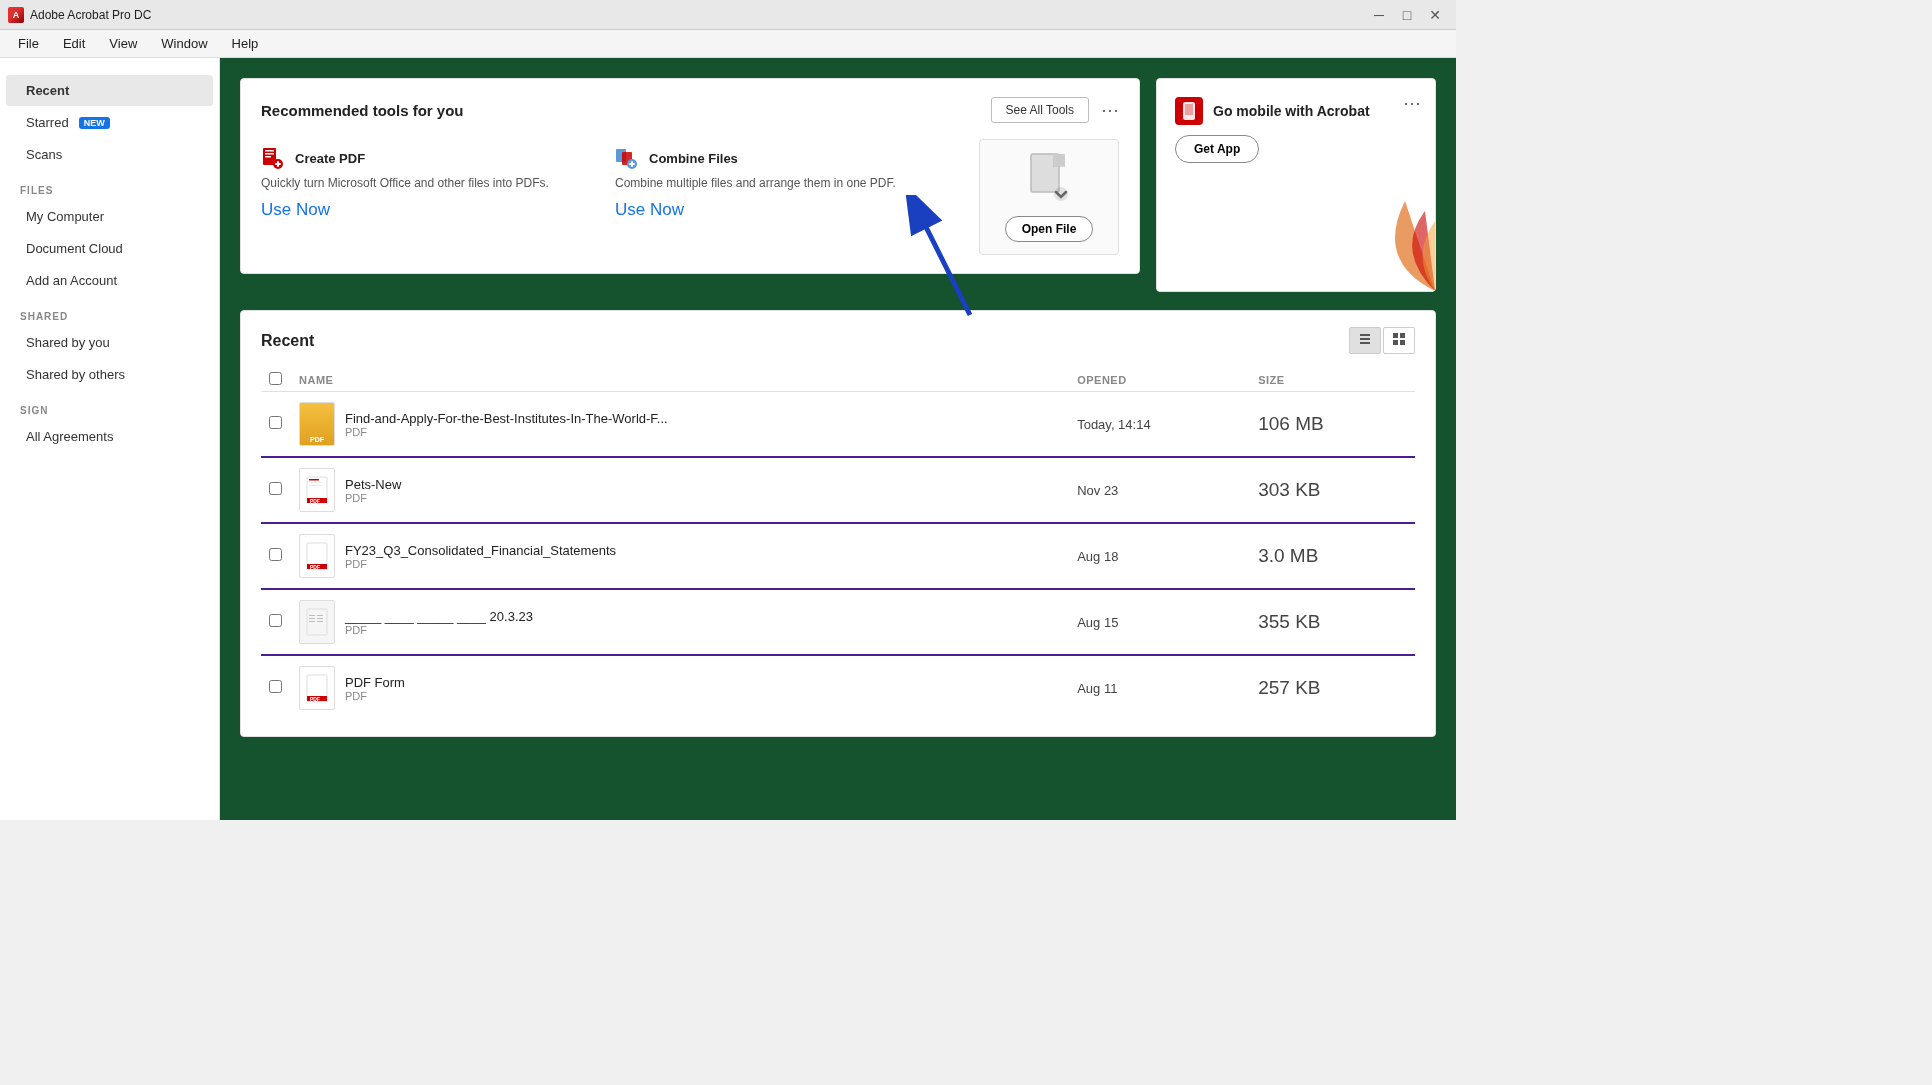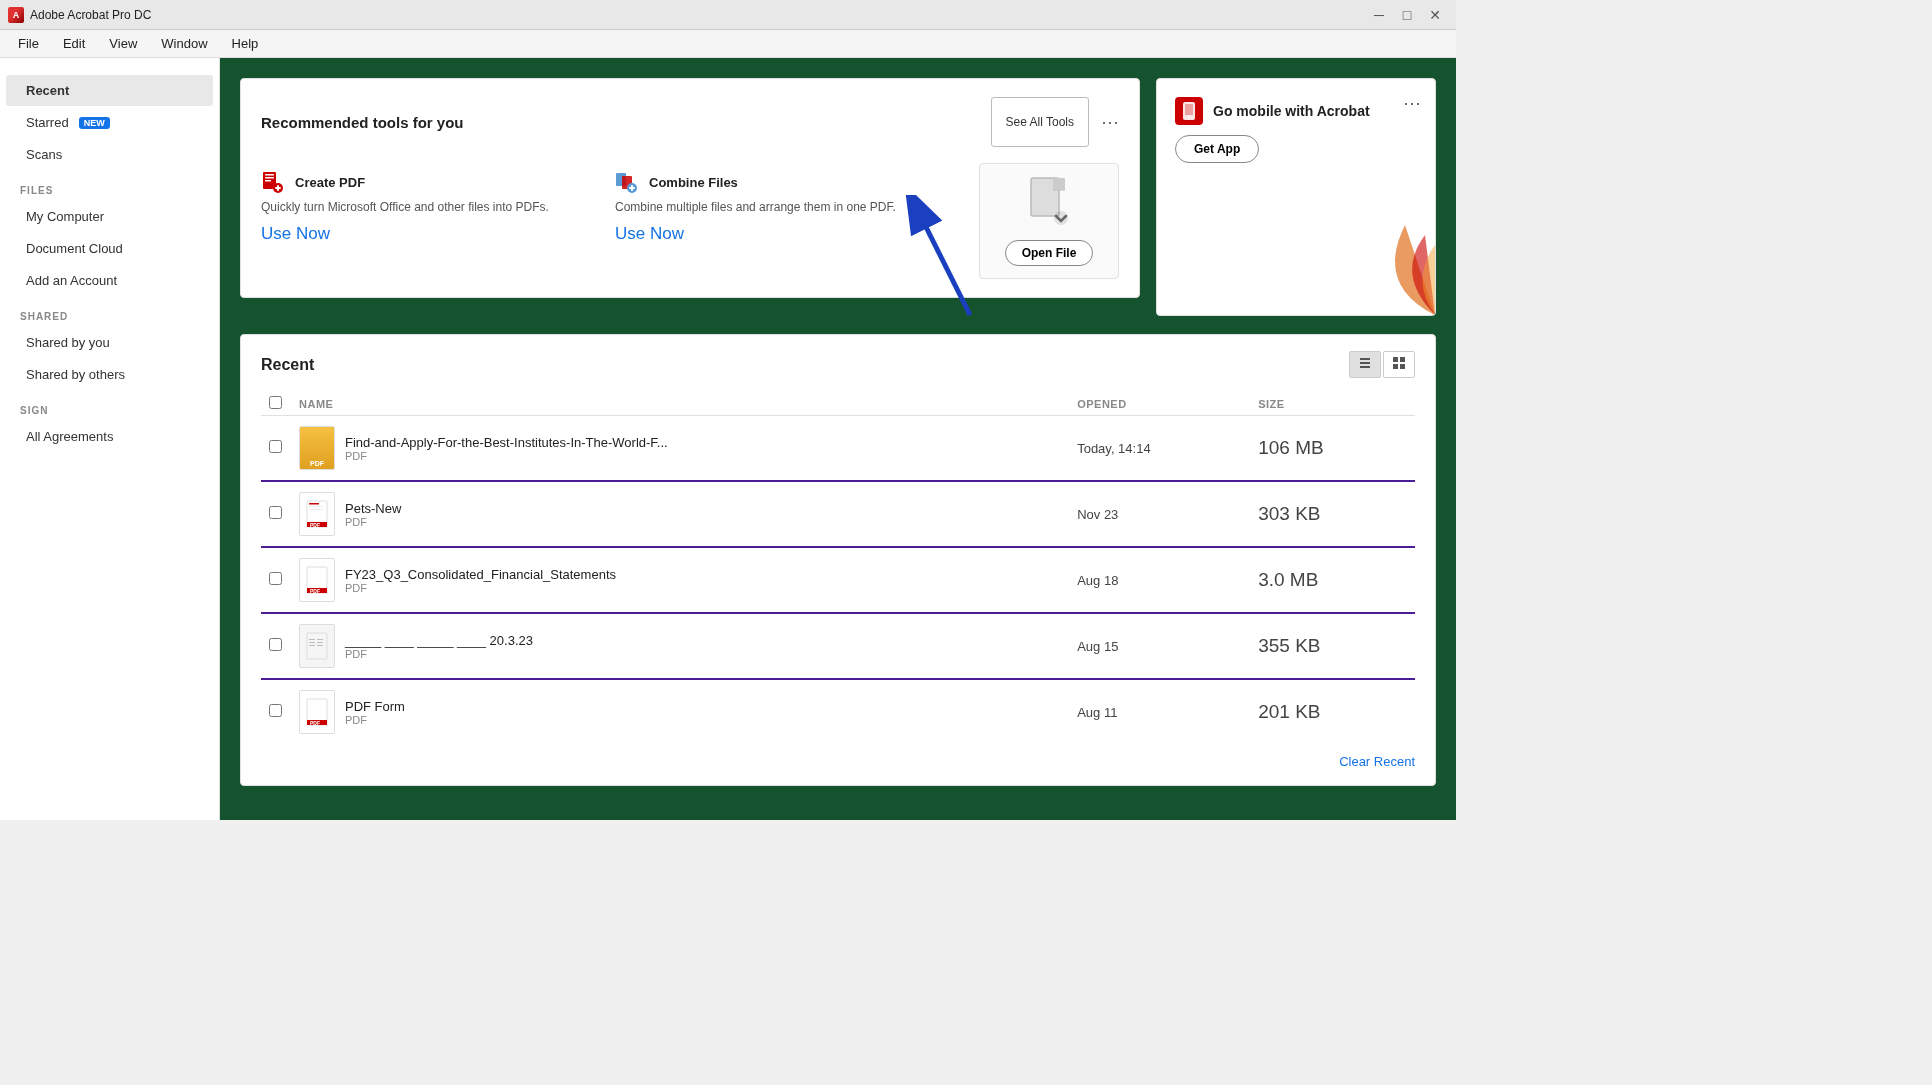--- a/index.html
+++ b/index.html
@@ -42,21 +42,21 @@
 
     
     .content { flex: 1; overflow-y: auto; padding: 20px; background: #14532d; }
 
     
     .rec-card { background: #fff; border-radius: 4px; border: 1px solid #e0e0e0; padding: 18px 20px 18px; margin-bottom: 18px; display: flex; gap: 0; align-items: stretch; }
     .rec-main { flex: 1; }
     .rec-header { display: flex; align-items: center; justify-content: space-between; margin-bottom: 16px; }
     .rec-title { font-size: 15px; font-weight: 700; color: #222; }
     .rec-header-right { display: flex; align-items: center; gap: 12px; }
-    .see-all-btn { border: 1px solid #bbb; background: #fff; border-radius: 3px; padding: 17px 14px; font-size: 12px; cursor: pointer; color: #333; }
+    .see-all-btn { border: 1px solid #bbb; background: #fff; border-radius: 3px; padding: 5px 14px; font-size: 12px; cursor: pointer; color: #333; }
     .more-btn { background: none; border: none; cursor: pointer; font-size: 18px; color: #555; }
 
     .tools-row { display: flex; gap: 0; }
     .tool-item { flex: 1; padding: 8px 16px 8px 0; }
     .tool-item:last-child { padding-right: 0; }
     .tool-name { display: flex; align-items: center; gap: 12px; font-size: 13px; font-weight: 700; color: #222; margin-bottom: 6px; }
     .tool-desc { font-size: 12px; color: #555; line-height: 1.4; margin-bottom: 8px; }
     .use-now-link { font-size: 17px; color: #1473e6; cursor: pointer; background: none; border: none; padding: 0; }
 
     .open-file-box { width: 140px; border: 1px solid #e0e0e0; border-radius: 4px; display: flex; flex-direction: column; align-items: center; justify-content: center; cursor: pointer; background: #fafafa; gap: 8px; padding: 12px; }
@@ -396,26 +396,25 @@
                         <text x="4" y="26.5" font-size="5" fill="white" font-weight="bold">PDF</text>
                       </svg>
                   </div>
                   <div>
                     <div class="file-name">PDF Form</div>
                     <div class="file-type">PDF</div>
                   </div>
                 </div>
               </td>
               <td class="file-opened">Aug 11</td>
-              <td class="file-size">201 KB</td>
+              <td class="file-size">257 KB</td>
             </tr>
           </tbody>
         </table>
 
-        <a class="clear-recent-link">Clear Recent</a>
       </div>
 
       <div style="position:fixed;top:195px;left:870px;pointer-events:none;z-index:100;">
         <svg width="120" height="130" viewBox="0 0 120 130">
           <defs>
             <marker id="arrowhead" markerWidth="10" markerHeight="7" refX="3" refY="3.5" orient="auto">
               <polygon points="0 0, 10 3.5, 0 7" fill="#1a3fbf"></polygon>
             </marker>
           </defs>
           <path d="M 100,120 Q 80,80 50,20" stroke="#1a3fbf" stroke-width="5" fill="none" marker-end="url(#arrowhead)"></path>

